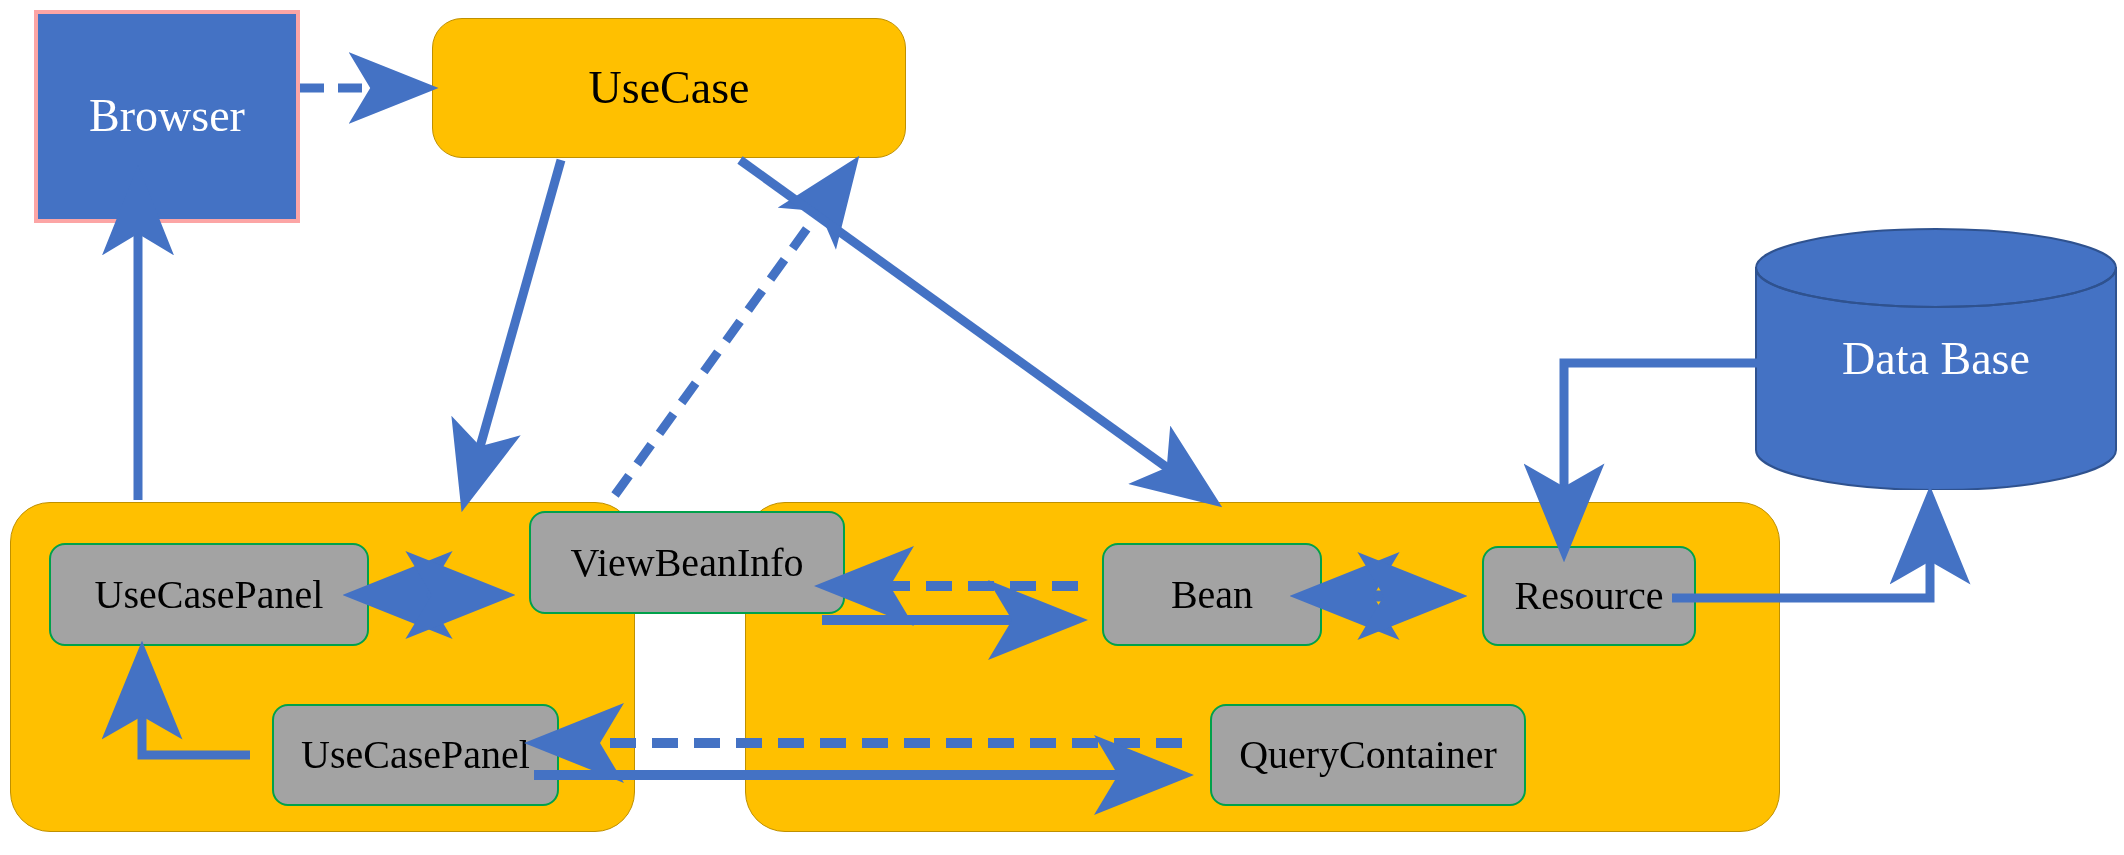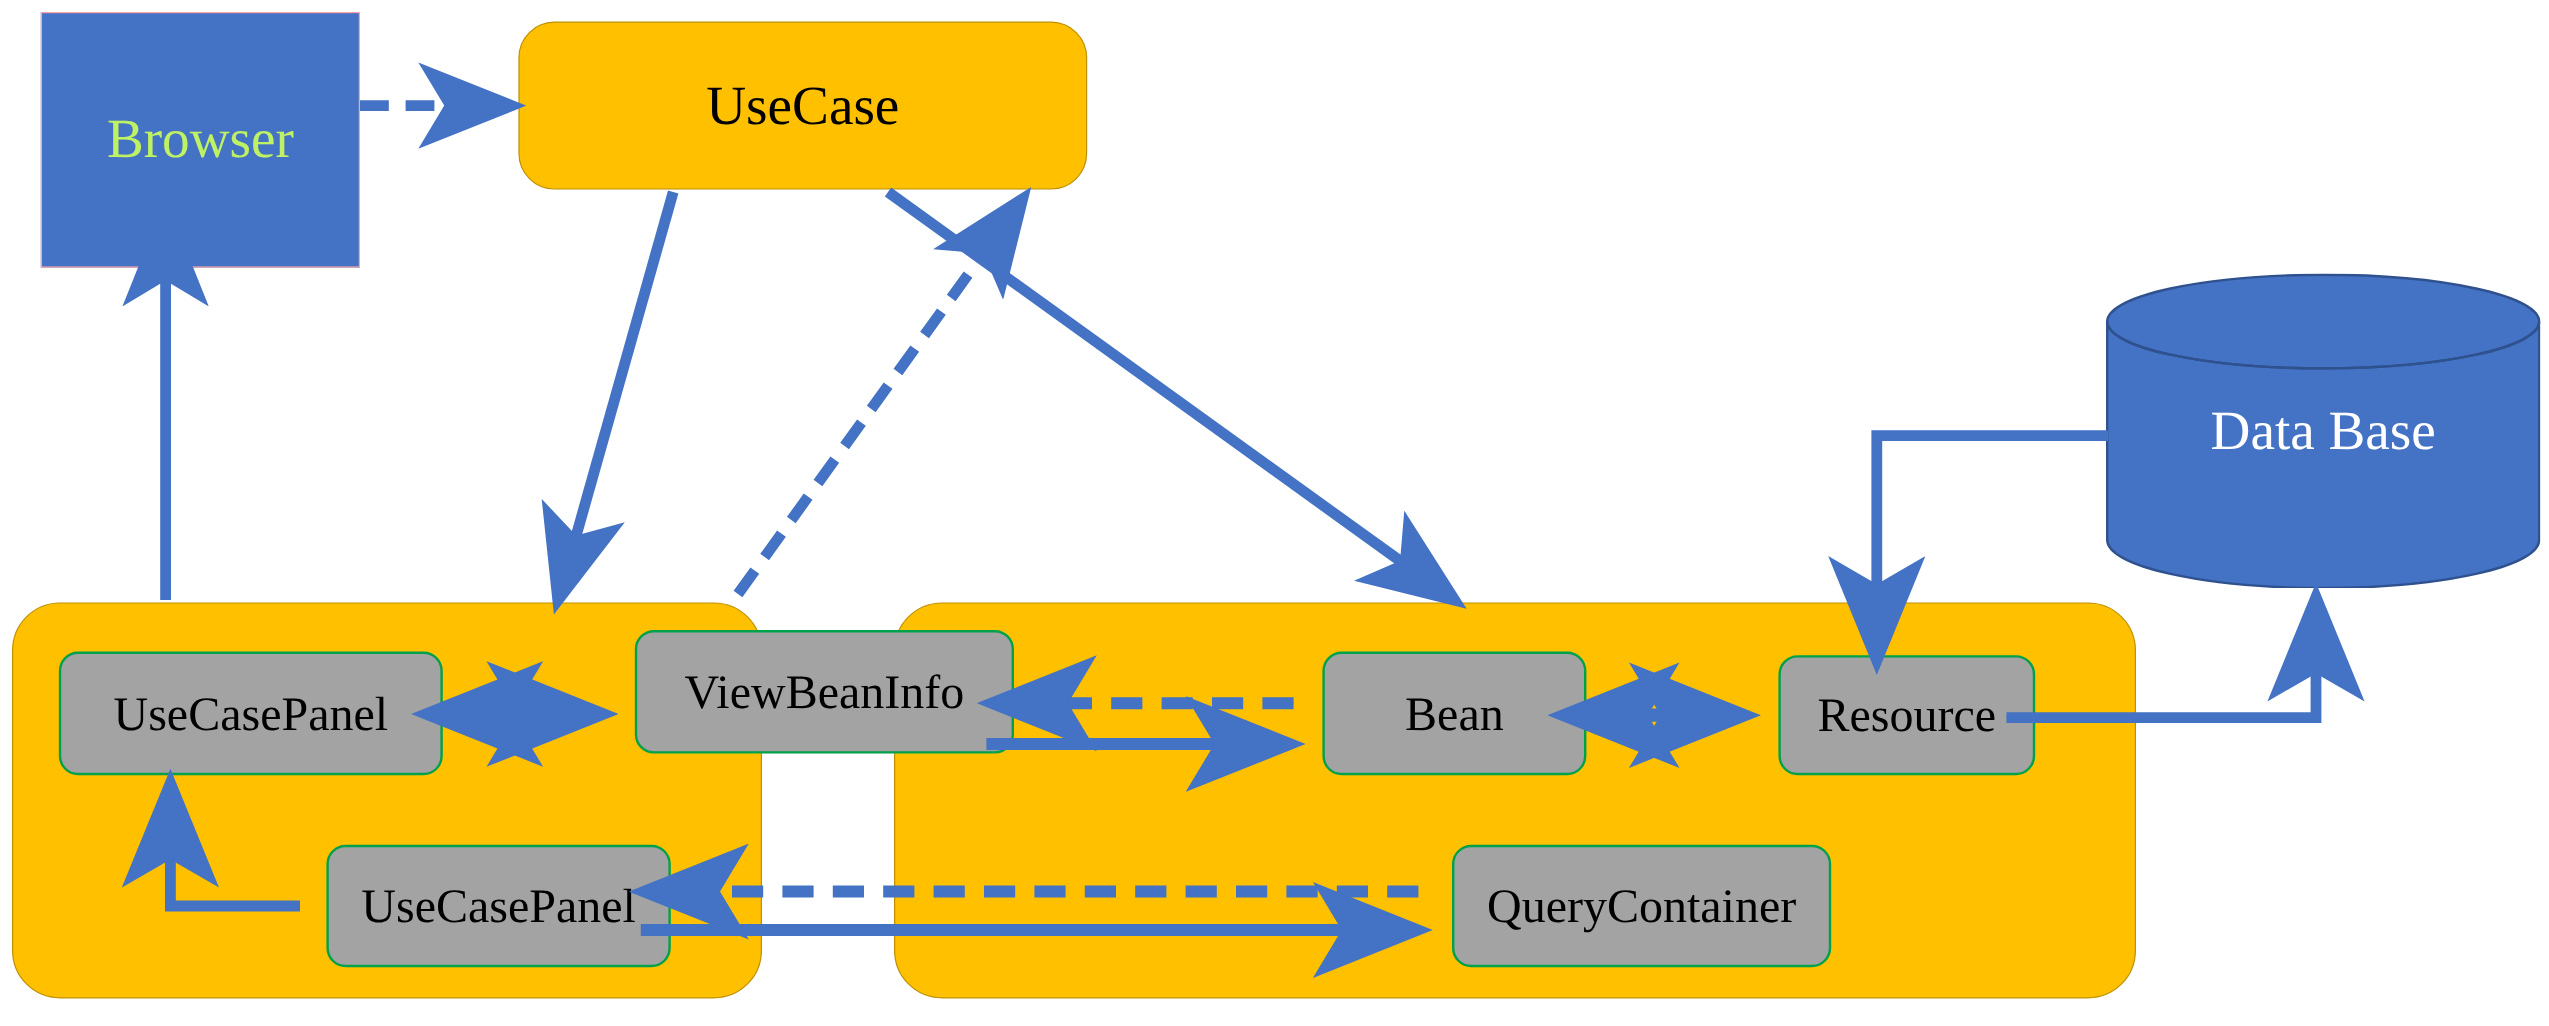--- a/index.html
+++ b/index.html
@@ -32,22 +32,22 @@
     display: flex;
     align-items: center;
     justify-content: center;
     text-align: center;
     line-height: 1.05;
   }
 
   
   .browser-box {
     background: #4472c4;
-    border: 1px solid #fca5a5;
-    color: #bef264;
+    border: 4px solid #fca5a5;
+    color: #ffffff;
     font-size: 46px;
     z-index: 3;
   }
 
   
   .orange-box {
     background: #ffc000;
     border: 1px solid #bf9000;
     border-radius: 30px;
     color: #000000;
@@ -164,21 +164,21 @@
     </svg>
     <div class="db-label" style="top:104px;">Data Base</div>
   </div>
 
   <div class="node orange-container" style="left:10px; top:502px; width:625px; height:330px;"></div>
 
   <div class="node green-box" style="left:25px; top:543px; width:320px; height:103px;">
     <span>UseCasePanel</span>
   </div>
 
-  <div class="node green-box" style="left:505px; top:525px; width:316px; height:103px;">
+  <div class="node green-box" style="left:505px; top:511px; width:316px; height:103px;">
     <span>ViewBeanInfo</span>
   </div>
 
   <div class="node green-box" style="left:248px; top:704px; width:287px; height:102px;">
     <span>UseCasePanel</span>
   </div>
 
   <div class="node orange-container" style="left:745px; top:502px; width:1035px; height:330px;"></div>
 
   <div class="node green-box" style="left:1078px; top:543px; width:220px; height:103px;">

